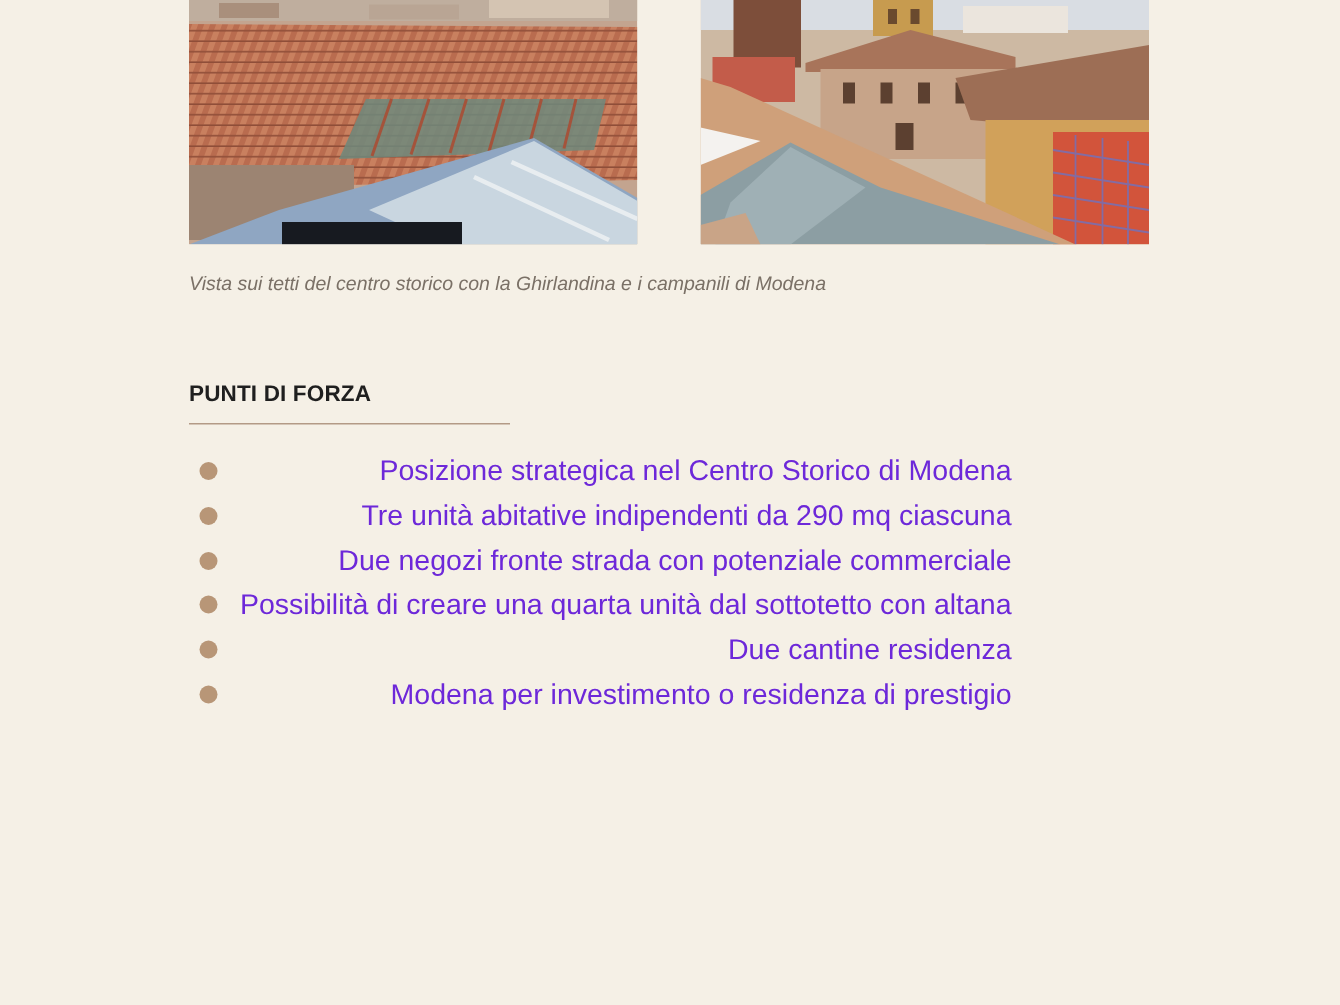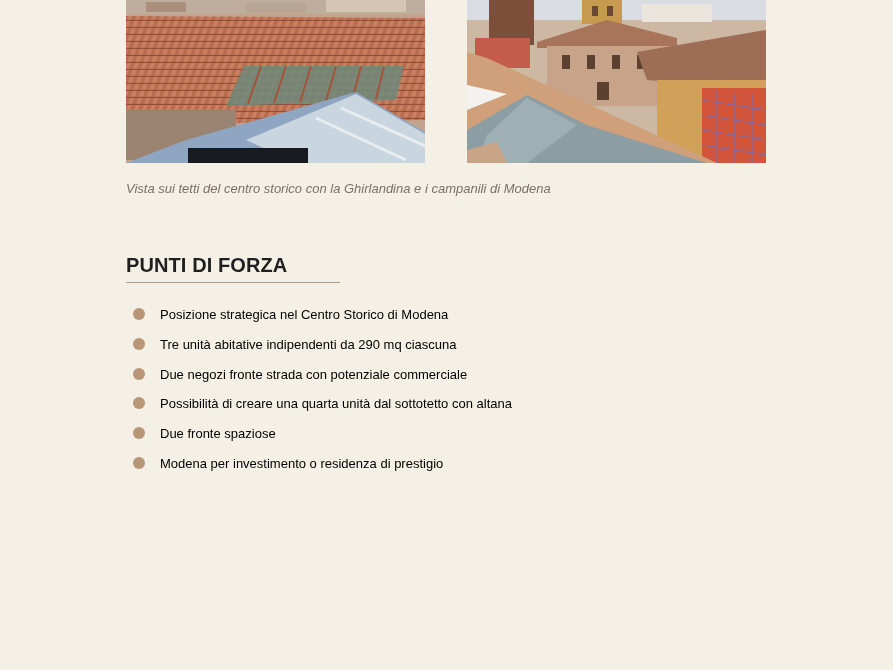--- a/index.html
+++ b/index.html
@@ -41,21 +41,21 @@
       font-size: 13px;
       font-style: italic;
       color: #7a7066;
       white-space: nowrap;
     }
 
     .section-title {
       position: absolute;
       left: 126px;
       top: 254px;
-      font-size: 20px;
+      font-size: 15px;
       font-weight: bold;
       color: #1f1f1f;
       letter-spacing: 0.1px;
     }
     .section-divider {
       position: absolute;
       left: 126px;
       top: 282px;
       width: 214px;
       height: 1px;
@@ -65,24 +65,25 @@
     .features {
       position: absolute;
       left: 126px;
       top: 305px;
       list-style: none;
     }
     .feature {
       position: relative;
       height: 29.8px;
       padding-left: 34px;
-      font-size: 13px;
-      color: #000000;
+      font-size: 19px;
+      color: #6d28d9;
       white-space: nowrap;
       line-height: 20px;
+      text-align: right;
     }
     .bullet {
       position: absolute;
       left: 7px;
       top: 3px;
       width: 12px;
       height: 12px;
       border-radius: 50%;
       background: #b89677;
     }
@@ -186,21 +187,21 @@
     <li class="feature">
       <span class="bullet"></span>
       <span>Due negozi fronte strada con potenziale commerciale</span>
     </li>
     <li class="feature">
       <span class="bullet"></span>
       <span>Possibilità di creare una quarta unità dal sottotetto con altana</span>
     </li>
     <li class="feature">
       <span class="bullet"></span>
-      <span>Due fronte spaziose</span>
+      <span>Due cantine residenza</span>
     </li>
     <li class="feature">
       <span class="bullet"></span>
       <span>Modena per investimento o residenza di prestigio</span>
     </li>
   </ul>
 
 </div>
 
 </body></html>

